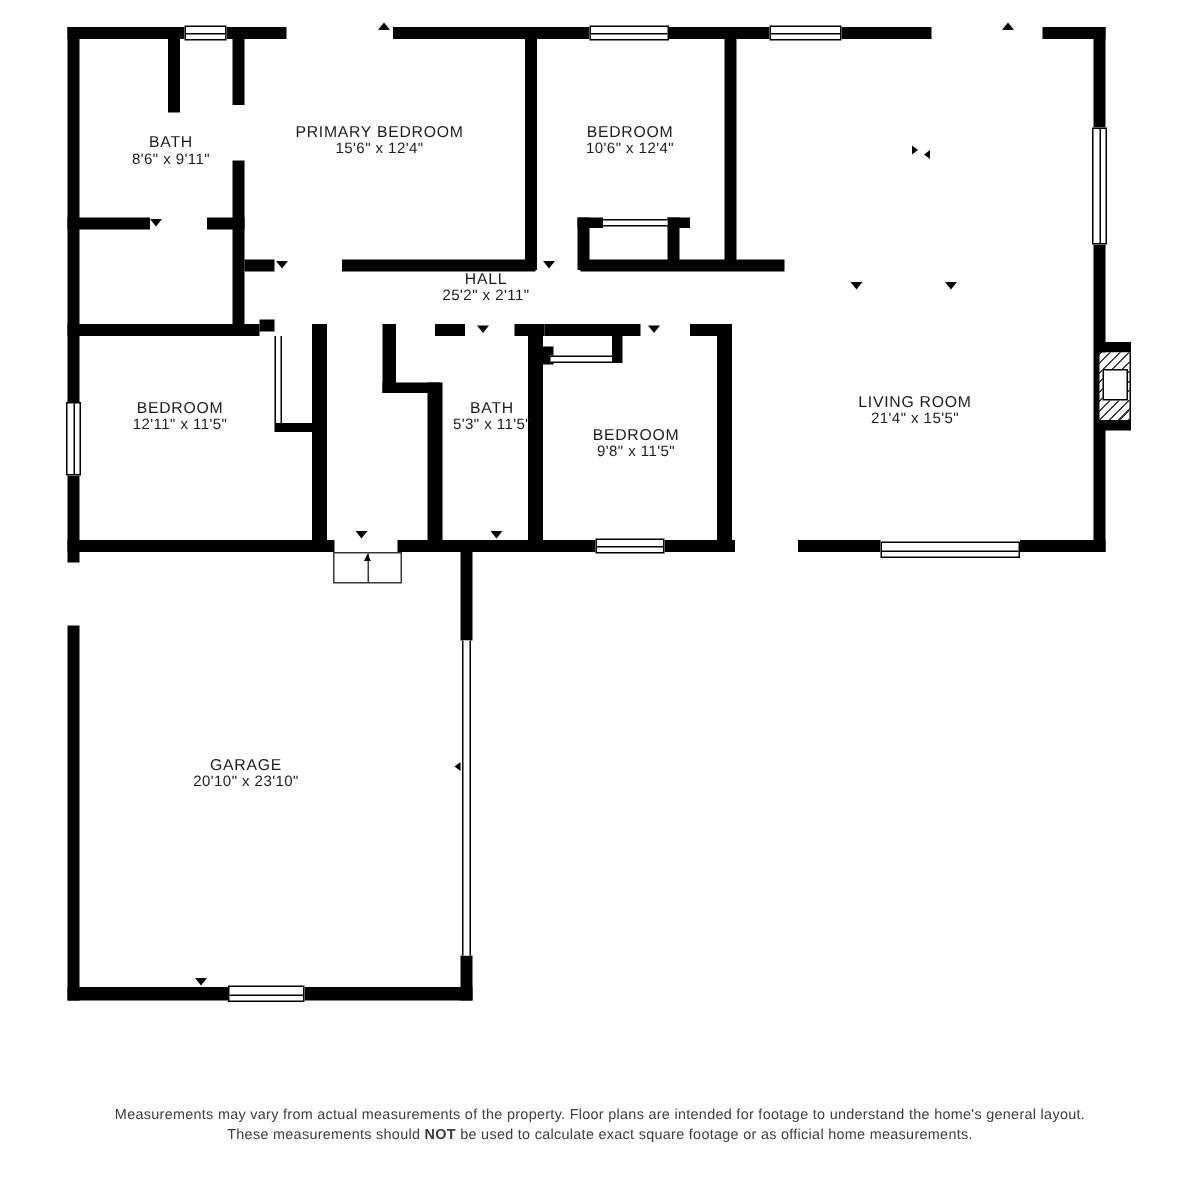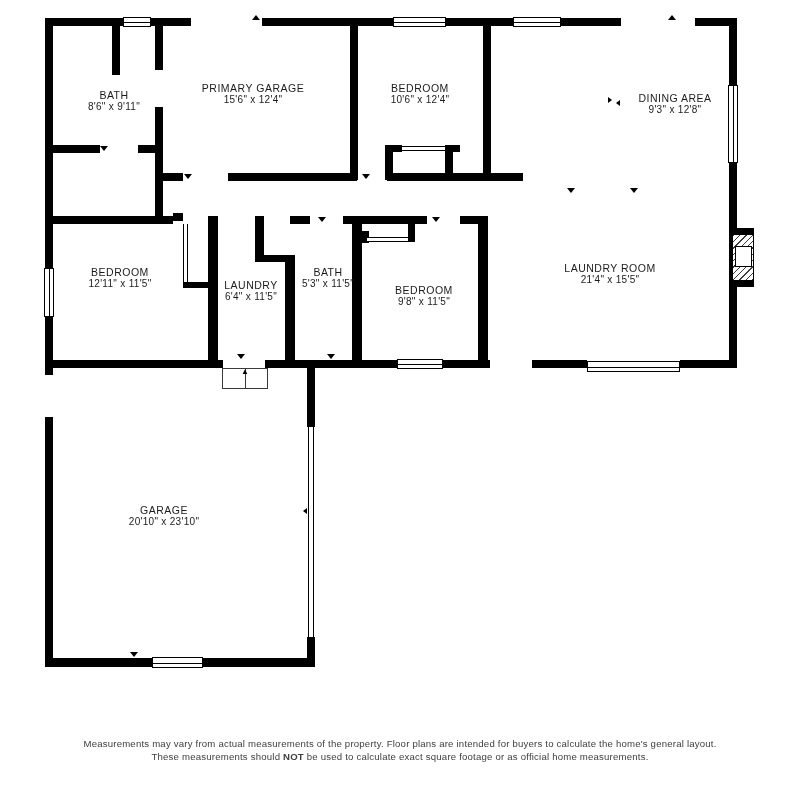--- a/index.html
+++ b/index.html
@@ -132,51 +132,47 @@
   <div class="tkr" style="left:212px;top:304px"></div>
   <div class="tkl" style="left:303px;top:508px"></div>
   <div class="tkr" style="left:608px;top:97px"></div>
   <div class="tkl" style="left:616px;top:100px"></div>
 
   <div class="room-label" style="left:34px;top:89px">
     <div class="room-name">BATH</div>
     <div class="room-dims">8'6" x 9'11"</div>
   </div>
   <div class="room-label" style="left:173px;top:82px">
-    <div class="room-name">PRIMARY GARAGE</div>
+    <div class="room-name">PRIMARY BEDROOM</div>
     <div class="room-dims">15'6" x 12'4"</div>
   </div>
   <div class="room-label" style="left:340px;top:82px">
     <div class="room-name">BEDROOM</div>
     <div class="room-dims">10'6" x 12'4"</div>
   </div>
-  <div class="room-label" style="left:595px;top:92px">
-    <div class="room-name">DINING AREA</div>
-    <div class="room-dims">9'3" x 12'8"</div>
+  <div class="room-label" style="left:244px;top:180px">
+    <div class="room-name">HALL</div>
+    <div class="room-dims">25'2" x 2'11"</div>
   </div>
   <div class="room-label" style="left:40px;top:266px">
     <div class="room-name">BEDROOM</div>
     <div class="room-dims">12'11" x 11'5"</div>
-  </div>
-  <div class="room-label" style="left:171px;top:279px">
-    <div class="room-name">LAUNDRY</div>
-    <div class="room-dims">6'4" x 11'5"</div>
   </div>
   <div class="room-label" style="left:248px;top:266px">
     <div class="room-name">BATH</div>
     <div class="room-dims">5'3" x 11'5"</div>
   </div>
   <div class="room-label" style="left:344px;top:284px">
     <div class="room-name">BEDROOM</div>
     <div class="room-dims">9'8" x 11'5"</div>
   </div>
   <div class="room-label" style="left:530px;top:262px">
-    <div class="room-name">LAUNDRY ROOM</div>
+    <div class="room-name">LIVING ROOM</div>
     <div class="room-dims">21'4" x 15'5"</div>
   </div>
   <div class="room-label" style="left:84px;top:504px">
     <div class="room-name">GARAGE</div>
     <div class="room-dims">20'10" x 23'10"</div>
   </div>
 
-  <div class="footer"><span>Measurements may vary from actual measurements of the property. Floor plans are intended for buyers to calculate the home's general layout. These measurements should </span><b>NOT</b><span> be used to calculate exact square footage or as official home measurements.</span></div>
+  <div class="footer"><span>Measurements may vary from actual measurements of the property. Floor plans are intended for footage to understand the home's general layout. These measurements should </span><b>NOT</b><span> be used to calculate exact square footage or as official home measurements.</span></div>
 
 </div>
 
 </body></html>

